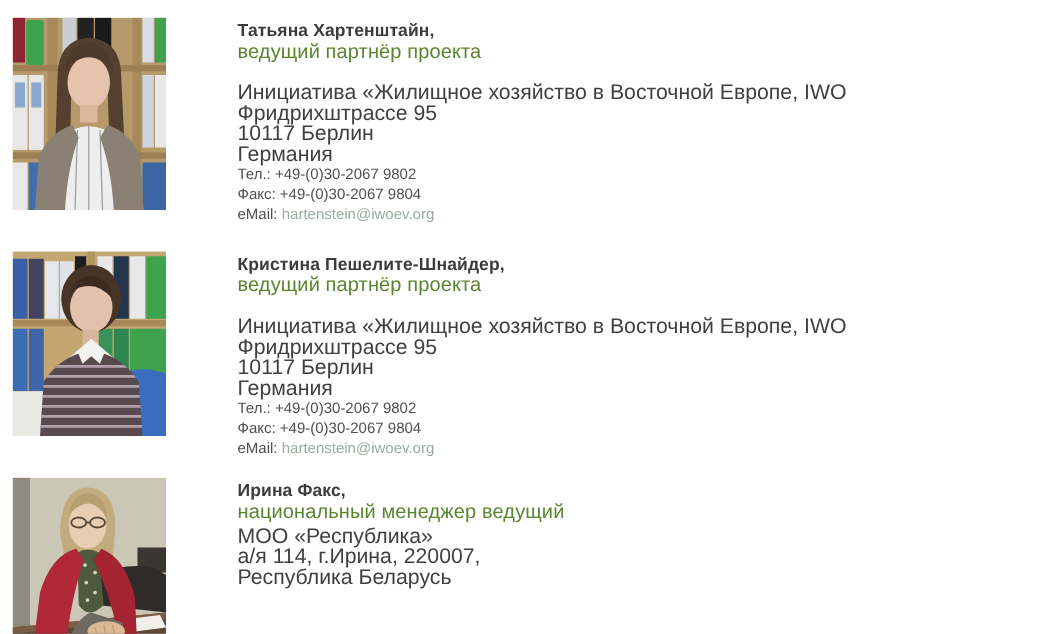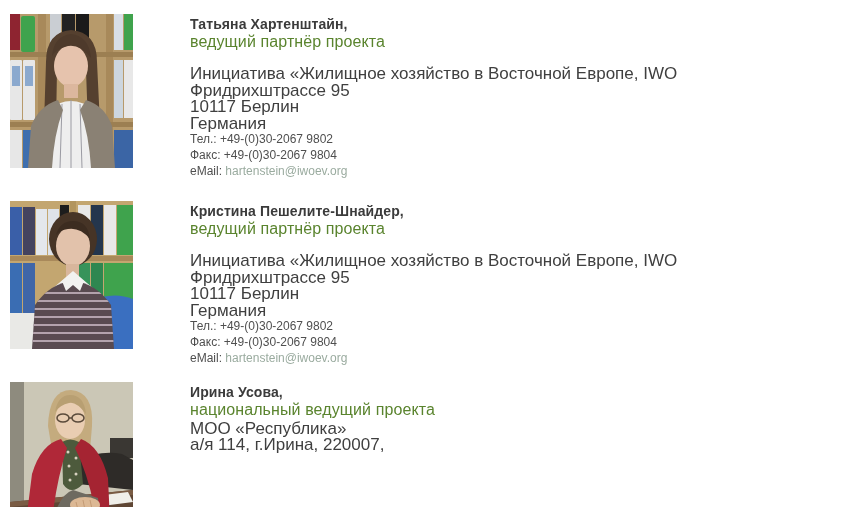--- a/index.html
+++ b/index.html
@@ -216,22 +216,23 @@
         <path d="M42 140 Q50 112 63 108 L88 116 L90 140 Z" fill="#6e6a60"></path>
         <ellipse cx="75" cy="123" rx="15" ry="8" fill="#dcb894"></ellipse>
         <g stroke="#c39a74" stroke-width="1" fill="none">
           <line x1="66" y1="120" x2="68" y2="128"></line>
           <line x1="73" y1="118" x2="75" y2="128"></line>
           <line x1="80" y1="118" x2="82" y2="127"></line>
         </g>
       </svg>
     </div>
     <div class="info">
-      <div class="name">Ирина Усова,</div>
-      <div class="role">национальный ведущий проекта</div>
+      <div class="name">Ирина Факс,</div>
+      <div class="role">национальный менеджер ведущий</div>
       <div class="address">
         <div>МОО «Республика»</div>
         <div>а/я 114, г.Ирина, 220007,</div>
+        <div>Республика Беларусь</div>
       </div>
     </div>
   </section>
 
 </div>
 
 </body></html>

